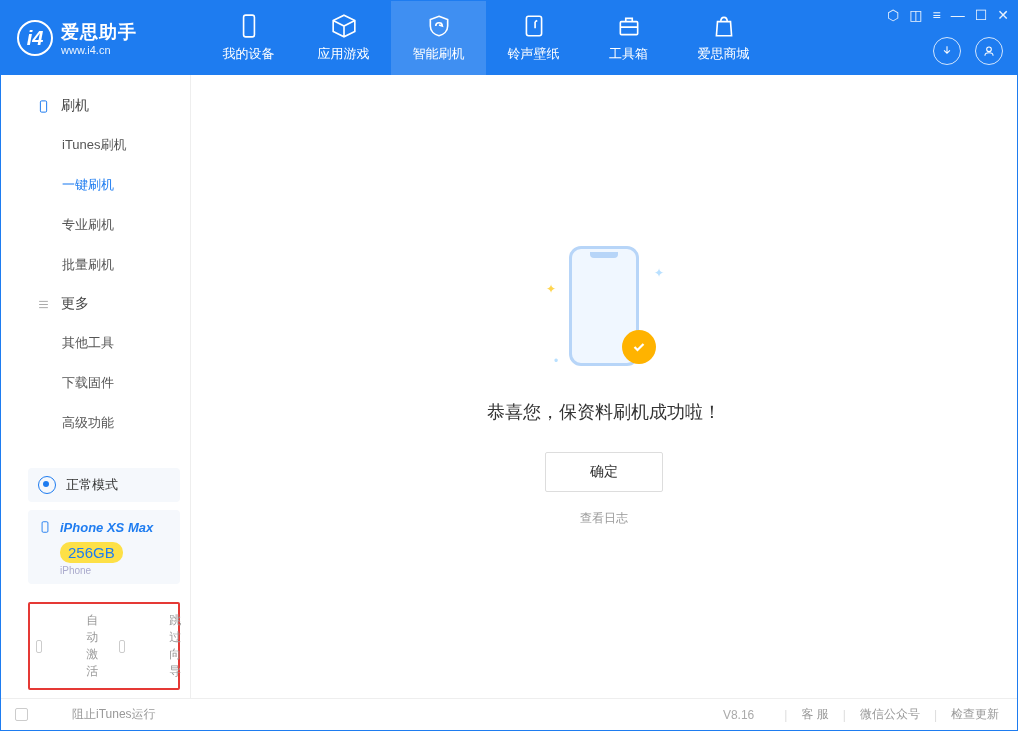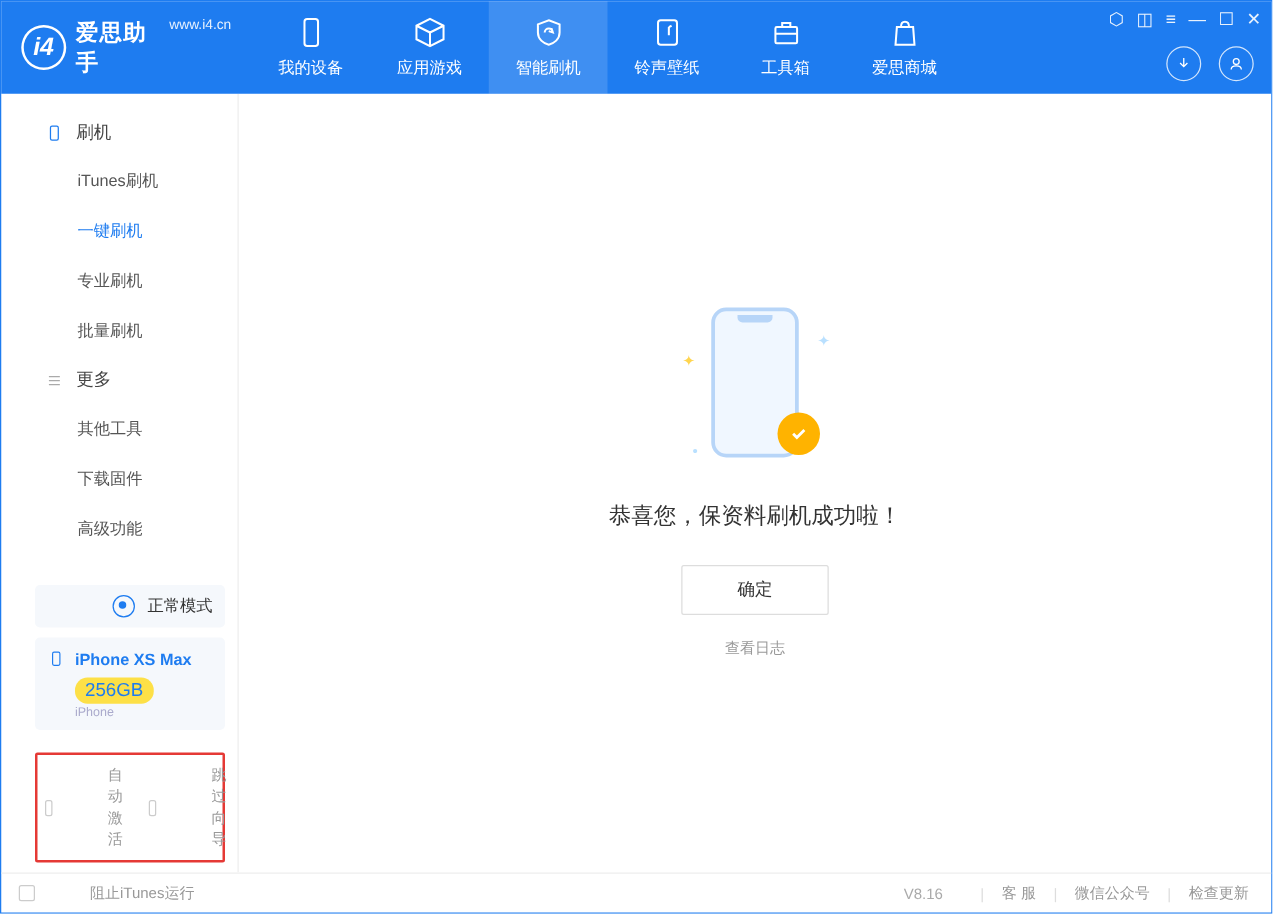--- a/index.html
+++ b/index.html
@@ -3,23 +3,23 @@
 <meta charset="utf-8">
 <style>
 * { margin: 0; padding: 0; box-sizing: border-box; font-family: "Microsoft YaHei", "PingFang SC", sans-serif; }
 body { background: #fff; }
 .window { width: 1018px; height: 731px; border: 1px solid #1e7cf0; display: flex; flex-direction: column; background: #fff; }
 
 
 .titlebar { height: 74px; background: linear-gradient(#1e7cf0, #1e7cf0); display: flex; align-items: center; color: #fff; position: relative; }
 .logo-area { display: flex; align-items: center; padding: 0 16px; width: 200px; }
 .logo-circle { width: 36px; height: 36px; border: 2.5px solid #fff; border-radius: 50%; display: flex; align-items: center; justify-content: center; font-weight: bold; font-size: 20px; font-style: italic; margin-right: 8px; }
-.logo-text { display: flex; }
+.logo-text { display: flex; flex-direction: column; }
 .logo-title { font-size: 18px; font-weight: bold; letter-spacing: 1px; }
-.logo-sub { font-size: 11px; opacity: 0.9; text-align: center; }
+.logo-sub { font-size: 11px; opacity: 0.9; }
 
 .top-tabs { display: flex; height: 100%; }
 .top-tab { width: 95px; height: 100%; display: flex; flex-direction: column; align-items: center; justify-content: center; cursor: pointer; font-size: 13px; }
 .top-tab.active { background: rgba(255,255,255,0.15); }
 .top-tab-icon { width: 26px; height: 26px; margin-bottom: 6px; display: flex; align-items: center; justify-content: center; }
 .top-tab-icon svg { width: 26px; height: 26px; fill: none; stroke: #fff; stroke-width: 1.5; }
 
 .win-controls { position: absolute; right: 8px; top: 6px; display: flex; gap: 10px; }
 .win-controls span { cursor: pointer; font-size: 14px; opacity: 0.9; }
 .title-icons-right { position: absolute; right: 14px; bottom: 10px; display: flex; gap: 14px; align-items: center; }
@@ -29,26 +29,26 @@
 
 .body { flex: 1; display: flex; overflow: hidden; }
 .sidebar { width: 190px; border-right: 1px solid #eee; display: flex; flex-direction: column; padding-top: 12px; padding-left: 17px; }
 .side-section-hdr { display: flex; align-items: center; padding: 10px 18px; color: #444; font-size: 14px; font-weight: 500; }
 .side-section-hdr svg { width: 15px; height: 15px; margin-right: 10px; stroke: #1e7cf0; fill: none; stroke-width: 1.6; }
 .side-section-hdr.more svg { stroke: #aaa; }
 .side-item { padding: 11px 18px 11px 44px; font-size: 13px; color: #555; cursor: pointer; }
 .side-item.active { color: #1e7cf0; }
 
 .device-box { margin: auto 10px 10px 10px; }
-.mode-box, .dev-box { background: #f5f8fc; border-radius: 4px; padding: 8px 10px; margin-bottom: 8px; justify-content: flex-end; }
+.mode-box, .dev-box { background: #f5f8fc; border-radius: 4px; padding: 8px 10px; margin-bottom: 8px; }
 .mode-box { display: flex; align-items: center; font-size: 13px; color: #333; }
 .mode-box .ic { width: 18px; height: 18px; border: 1.8px solid #1e7cf0; border-radius: 50%; margin-right: 10px; position: relative; }
 .mode-box .ic::after { content: ""; position: absolute; width: 6px; height: 6px; background: #1e7cf0; border-radius: 50%; top: 4px; left: 4px; }
 .dev-box { color: #1e7cf0; }
-.dev-row { display: flex; align-items: center; font-size: 13px; font-weight: 600; }
+.dev-row { display: flex; align-items: center; font-size: 13px; font-weight: 600; font-style: italic; }
 .dev-row svg { width: 14px; height: 18px; margin-right: 8px; stroke: #1e7cf0; fill: none; stroke-width: 1.6; }
 .dev-cap { display: inline-block; background: #fde047; color: #1e7cf0; font-size: 15px; padding: 2px 8px; border-radius: 10px; margin: 6px 0 2px 22px; }
 .dev-type { font-size: 10px; color: #aac; margin-left: 22px; }
 
 .opts-row { border: 2px solid #e53935; border-radius: 2px; padding: 8px 6px; display: flex; gap: 14px; margin: 0 10px 8px 10px; }
 .chk { display: flex; align-items: center; font-size: 12px; color: #999; cursor: pointer; gap: 39px; }
 .chk .box { width: 13px; height: 13px; border: 1px solid #ccc; border-radius: 2px; margin-right: 5px; }
 
 .main { flex: 1; display: flex; flex-direction: column; align-items: center; justify-content: center; position: relative; }
 .phone-ill { width: 120px; height: 130px; position: relative; margin-bottom: 24px; }

